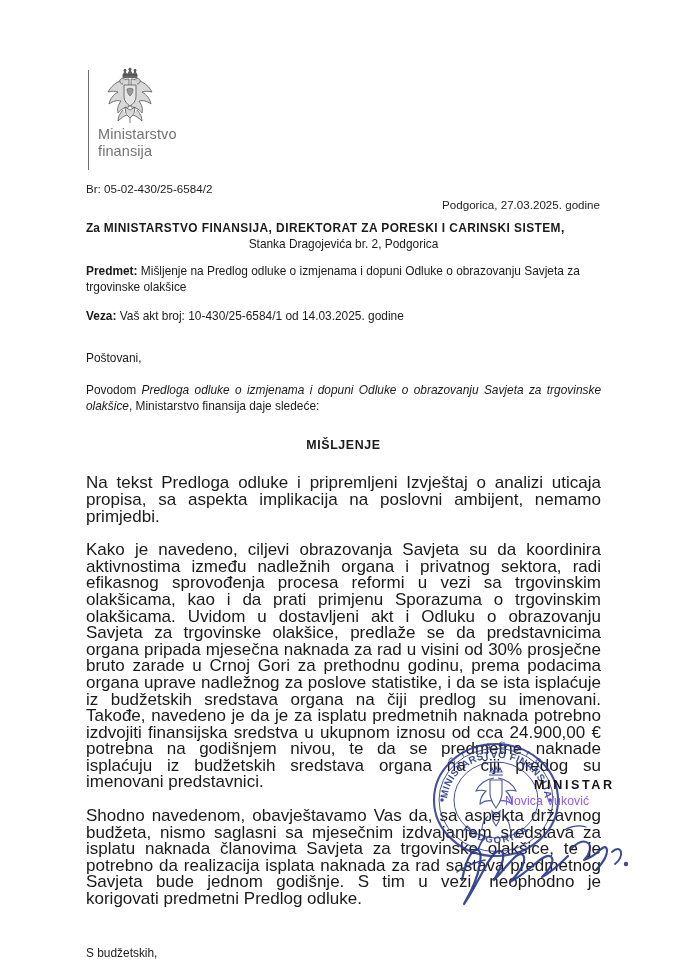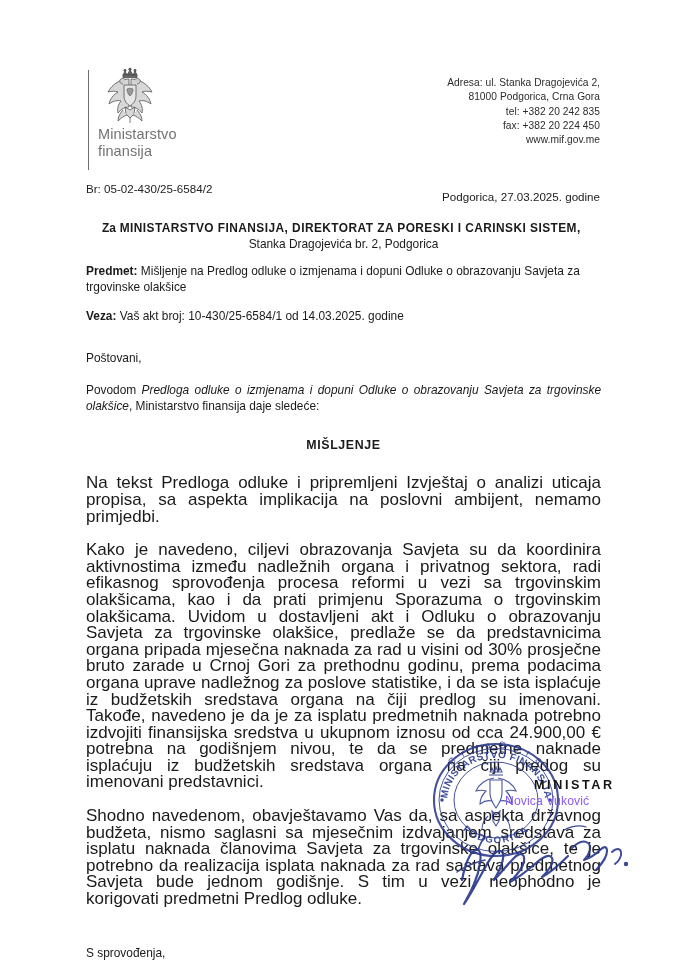--- a/index.html
+++ b/index.html
@@ -22,27 +22,27 @@
   .lh-name{position:absolute;left:98px;top:126px;font-size:14.5px;line-height:17px;color:#737373;letter-spacing:.1px;}
   .lh-name span{display:block;}
 
   .lh-addr{position:absolute;right:79px;top:76px;text-align:right;
     font-size:10.2px;line-height:14.3px;color:#2c2c2c;letter-spacing:.05px;}
   .lh-addr div{white-space:nowrap;}
 
   
   .meta{position:absolute;left:86px;top:182px;width:514px;height:16px;}
   .meta .ref{position:absolute;left:0;top:0;font-size:11.6px;color:#222;}
-  .meta .date{position:absolute;right:0;top:8px;font-size:11.6px;color:#222;white-space:nowrap;}
+  .meta .date{position:absolute;right:0;top:16px;font-size:11.6px;color:#222;white-space:nowrap;}
 
   
   .body{position:absolute;left:86px;top:221px;width:515px;}
   .to{font-size:11.9px;line-height:15.6px;}
   .to .l1{font-weight:bold;letter-spacing:.45px;}
-  .to .l1 .lead{font-weight:bold;letter-spacing:0;margin-left:16px;}
+  .to .l1 .lead{font-weight:bold;letter-spacing:0;}
   .to .l2{font-weight:normal;letter-spacing:0;text-align:center;}
 
   .field{margin-top:12px;font-size:11.9px;line-height:15.6px;}
   .field b{font-weight:bold;text-align:right;}
 
   .veza{margin-top:14px;font-size:11.9px;line-height:15.6px;}
 
   .salut{margin-top:26px;font-size:11.9px;line-height:15.6px;}
 
   .intro{margin-top:15px;font-size:11.9px;line-height:16.4px;text-align:justify;}
@@ -100,27 +100,20 @@
           <path d="M31 52 L31 57" stroke="#555"></path>
         </g>
       </svg>
     </div>
 
     <div class="lh-name">
       <span>Ministarstvo</span>
       <span>finansija</span>
     </div>
 
-    <div class="lh-addr">
-      <div>Adresa: ul. Stanka Dragojevića 2,</div>
-      <div>81000 Podgorica, Crna Gora</div>
-      <div>tel: +382 20 242 835</div>
-      <div>fax: +382 20 224 450</div>
-      <div>www.mif.gov.me</div>
-    </div>
   </div>
 
   <div class="meta">
     <div class="ref">Br: 05-02-430/25-6584/2</div>
     <div class="date">Podgorica, 27.03.2025. godine</div>
   </div>
 
   <div class="body">
 
     <div class="to">
@@ -141,21 +134,21 @@
     <div class="salut">Poštovani,</div>
 
     <div class="intro"><span>Povodom </span><i>Predloga odluke o izmjenama i dopuni Odluke o obrazovanju Savjeta za trgovinske olakšice</i><span>, Ministarstvo finansija daje sledeće:</span></div>
 
     <div class="opinion-title">MIŠLJENJE</div>
 
     <p class="para p1">Na tekst Predloga odluke i pripremljeni Izvještaj o analizi uticaja propisa, sa aspekta implikacija na poslovni ambijent, nemamo primjedbi.</p>
     <p class="para p2">Kako je navedeno, ciljevi obrazovanja Savjeta su da koordinira aktivnostima između nadležnih organa i privatnog sektora, radi efikasnog sprovođenja procesa reformi u vezi sa trgovinskim olakšicama, kao i da prati primjenu Sporazuma o trgovinskim olakšicama. Uvidom u dostavljeni akt i Odluku o obrazovanju Savjeta za trgovinske olakšice, predlaže se da predstavnicima organa pripada mjesečna naknada za rad u visini od 30% prosječne bruto zarade u Crnoj Gori za prethodnu godinu, prema podacima organa uprave nadležnog za poslove statistike, i da se ista isplaćuje iz budžetskih sredstava organa na čiji predlog su imenovani. Takođe, navedeno je da je za isplatu predmetnih naknada potrebno izdvojiti finansijska sredstva u ukupnom iznosu od cca 24.900,00 € potrebna na godišnjem nivou, te da se predmetne naknade isplaćuju iz budžetskih sredstava organa na čiji predog su imenovani predstavnici.</p>
     <p class="para p3">Shodno navedenom, obavještavamo Vas da, sa aspekta državnog budžeta, nismo saglasni sa mjesečnim izdvajanjem sredstava za isplatu naknada članovima Savjeta za trgovinske olakšice, te je potrebno da realizacija isplata naknada za rad sastava predmetnog Savjeta bude jednom godišnje. S tim u vezi, neophodno je korigovati predmetni Predlog odluke.</p>
 
-    <div class="closing">S sprovođenja,</div>
+    <div class="closing">S budžetskih,</div>
   </div>
 
   <div class="signblock">
 
     <div class="stamp">
       <svg viewBox="0 0 148 122" xmlns="http://www.w3.org/2000/svg">
         <defs>
           <path id="arcOuter" d="M14,64 A60,54 0 0 1 134,64"></path>
           <path id="arcInner" d="M25,64 A49,44 0 0 1 123,64"></path>
           <path id="arcBottom" d="M28,63 A46,42 0 0 0 120,63"></path>

